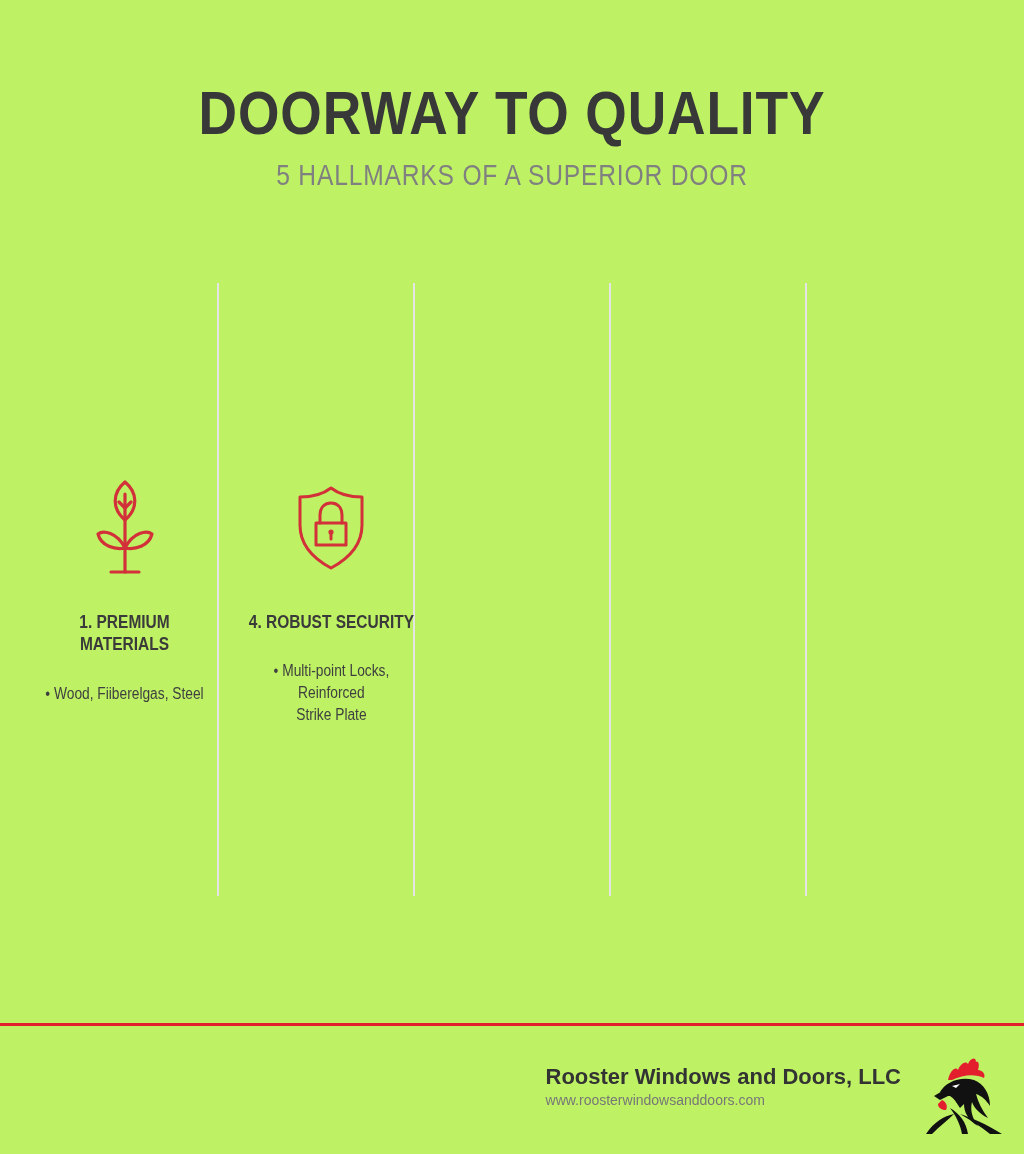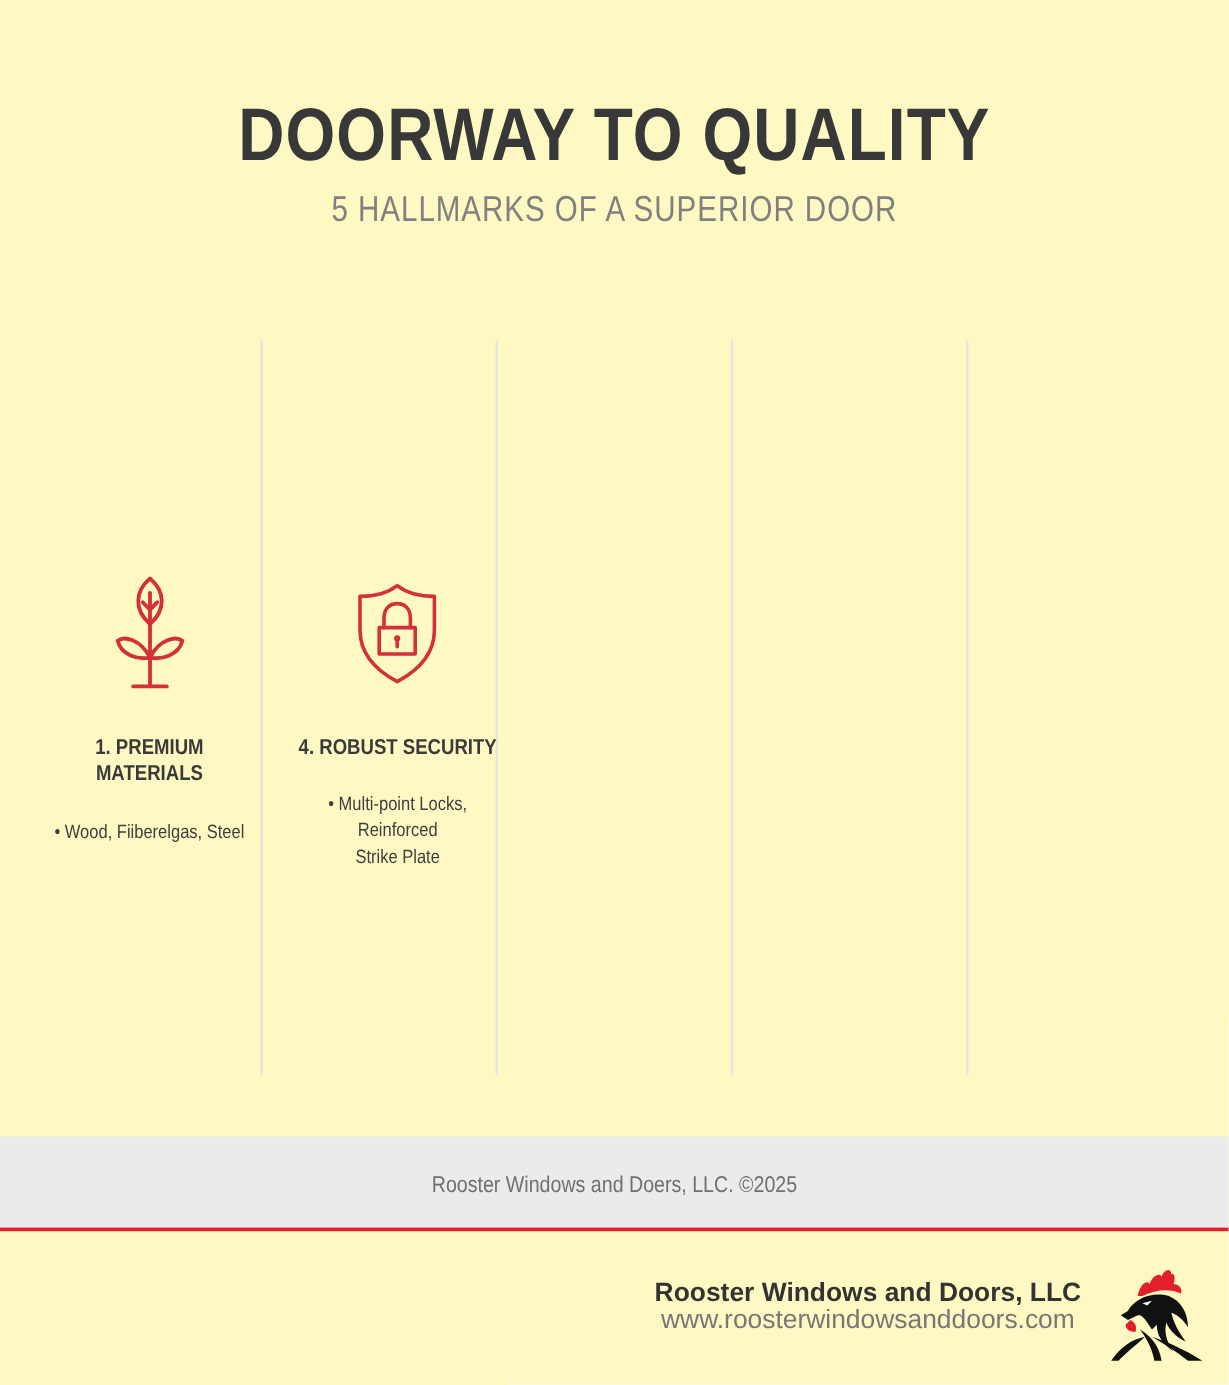--- a/index.html
+++ b/index.html
@@ -7,21 +7,21 @@
       width: 1024px;
       height: 1154px;
       background: #ffffff;
       font-family: "Liberation Sans", "DejaVu Sans", sans-serif;
       overflow: hidden;
     }
     .page {
       position: relative;
       width: 1024px;
       height: 1154px;
-      background: #fef9c3;
+      background: #bef264;
     }
     .header {
       position: absolute;
       top: 80px;
       left: 0;
       width: 1024px;
       text-align: center;
     }
     .title {
       font-family: "Liberation Sans", sans-serif;
@@ -124,32 +124,32 @@
       top: 1023px;
       left: 0;
       width: 1024px;
       height: 3px;
       background: #e31e2d;
     }
     .brand {
       position: absolute;
       top: 1064px;
       right: 123px;
-      text-align: center;
+      text-align: left;
       margin-left: 16px;
     }
     .brand-name {
       font-weight: 700;
       font-size: 22px;
       color: #333333;
       line-height: 26px;
       white-space: nowrap;
     }
     .brand-url {
-      font-size: 22px;
+      font-size: 14px;
       color: #777777;
       line-height: 20px;
       white-space: nowrap;
     }
     .logo {
       position: absolute;
       top: 1056px;
       left: 920px;
       width: 85px;
       height: 80px;
@@ -211,23 +211,20 @@
       <div class="col-desc" style="top:377px;">
         <div>• Multi-point Locks,</div>
         <div>Reinforced</div>
         <div>Strike Plate</div>
       </div>
     </div>
 
 
   </div>
 
-  <div class="footer-band">
-    <div class="copyright">Rooster Windows and Doers, LLC. ©2025</div>
-  </div>
 
   <div class="red-rule"></div>
 
   <div class="brand">
     <div class="brand-name">Rooster Windows and Doors, LLC</div>
     <div class="brand-url">www.roosterwindowsanddoors.com</div>
   </div>
 
   <svg class="logo" viewBox="0 0 85 80">
 

